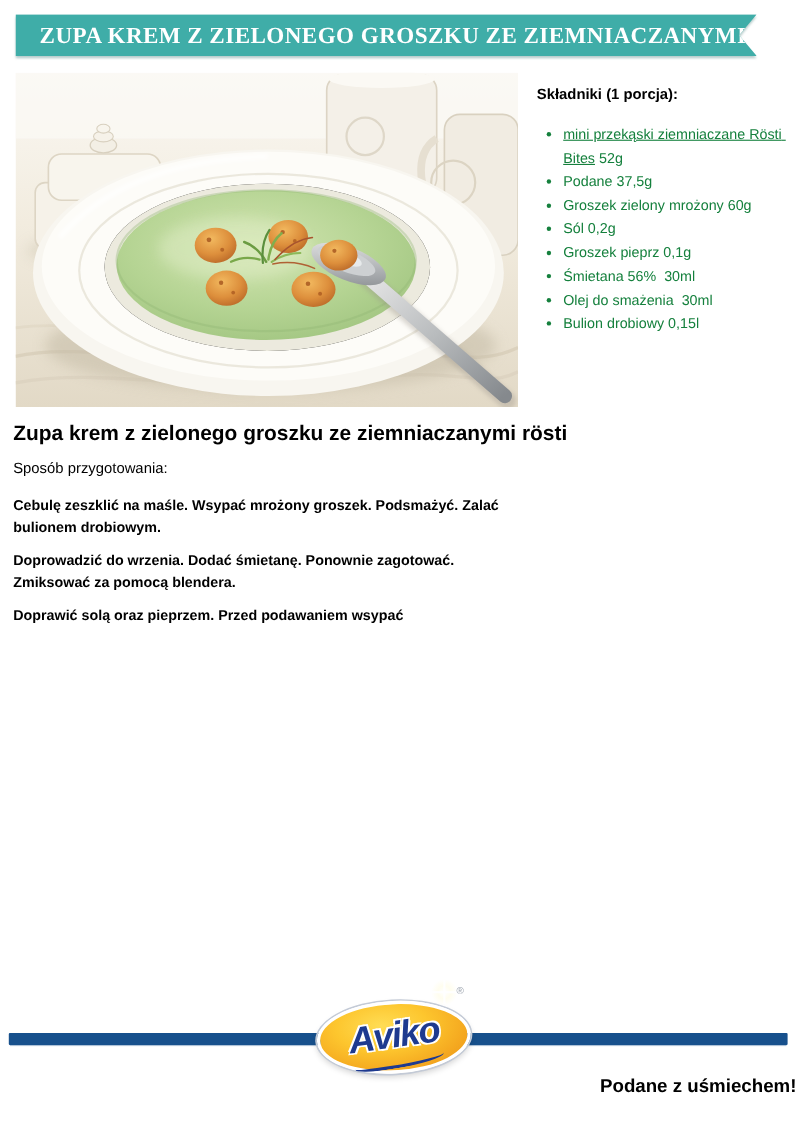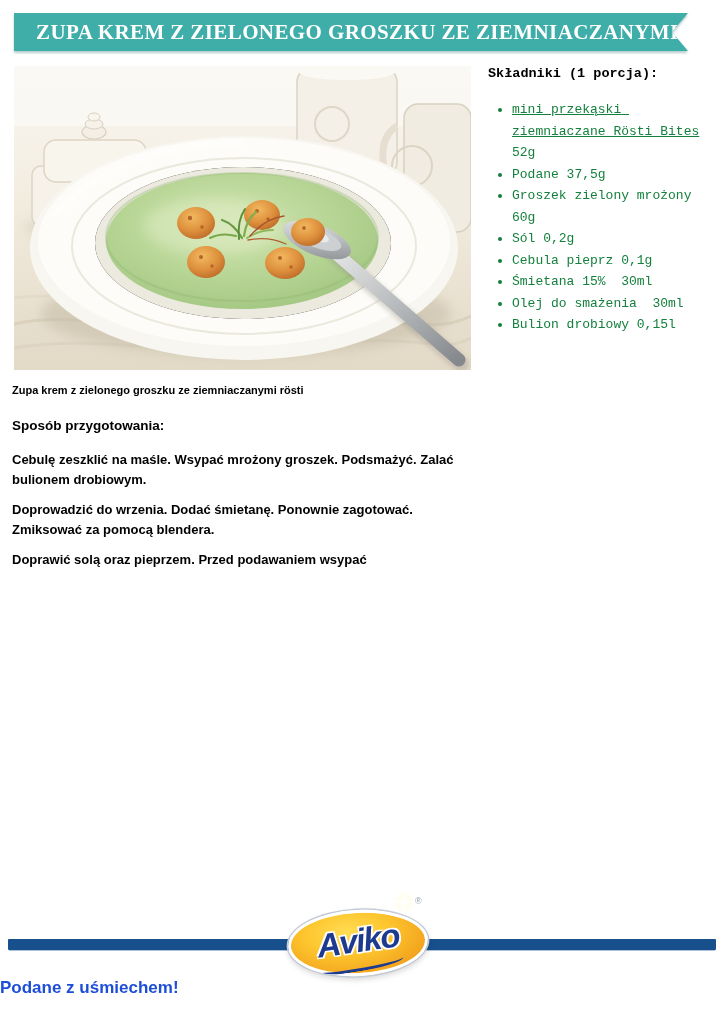--- a/index.html
+++ b/index.html
@@ -42,23 +42,22 @@
   .photo {
     position: absolute;
     left: 14px; top: 66px;
     width: 457px; height: 304px;
     overflow: hidden;
   }
 
   
   .ingredients {
     position: absolute;
-    left: 488px; top: 66px;
+    left: 488px; top: 78px;
     width: 228px;
-    font-family: Liberation Mono, monospace;
   }
   .ingredients-heading {
     font-size: 13.5px;
     font-weight: bold;
     color: #000;
   }
   .ingredients ul {
     margin: 18px 0 0 0;
     padding-left: 24px;
   }
@@ -67,29 +66,29 @@
     line-height: 21.5px;
     color: #15803d;
   }
   .ing-text, .ing-link { white-space: pre-wrap; }
   .ing-link { text-decoration: underline; }
 
   
   .recipe-title {
     position: absolute;
     left: 12px; top: 384px;
-    font-size: 11px;
+    font-size: 19px;
     font-weight: bold;
     color: #000;
   }
   .method-heading {
     position: absolute;
     left: 12px; top: 418px;
     font-size: 13.5px;
-    font-weight: bold;
+    font-weight: normal;
     color: #000;
   }
   .para {
     position: absolute;
     left: 12px;
     width: 452px;
     font-size: 13px;
     line-height: 20px;
     color: #000;
     font-weight: bold;
@@ -160,24 +159,24 @@
   .registered {
     position: absolute;
     left: 129px; top: 4px;
     font-size: 9px;
     color: #9aa2ad;
   }
   .tagline {
     position: absolute;
     left: 0; top: 978px;
     width: 724px;
-    text-align: left;
+    text-align: right;
     font-size: 17px;
     font-weight: bold;
-    color: #1d4ed8;
+    color: #000000;
     z-index: 2;
   }
 </style>
 </head>
 <body>
 
 <div class="page">
 
   <div class="banner-wrap">
     <div class="banner">
@@ -290,22 +289,22 @@
     </svg>
   </div>
 
   <div class="ingredients">
     <div class="ingredients-heading">Składniki (1 porcja):</div>
     <ul>
       <li><span class="ing-link">mini przekąski ziemniaczane Rösti Bites</span><span class="ing-text"> 52g</span></li>
       <li><span class="ing-text">Podane 37,5g</span></li>
       <li><span class="ing-text">Groszek zielony mrożony 60g</span></li>
       <li><span class="ing-text">Sól 0,2g</span></li>
-      <li><span class="ing-text">Cebula pieprz 0,1g</span></li>
-      <li><span class="ing-text">Śmietana 15%  30ml</span></li>
+      <li><span class="ing-text">Groszek pieprz 0,1g</span></li>
+      <li><span class="ing-text">Śmietana 56%  30ml</span></li>
       <li><span class="ing-text">Olej do smażenia  30ml</span></li>
       <li><span class="ing-text">Bulion drobiowy 0,15l</span></li>
     </ul>
   </div>
 
   <h2 class="recipe-title">Zupa krem z zielonego groszku ze ziemniaczanymi rösti</h2>
   <div class="method-heading">Sposób przygotowania:</div>
   <p class="para para-1">Cebulę zeszklić na maśle. Wsypać mrożony groszek. Podsmażyć. Zalać bulionem drobiowym.</p>
   <p class="para para-2">Doprowadzić do wrzenia. Dodać śmietanę. Ponownie zagotować. Zmiksować za pomocą blendera.</p>
   <p class="para para-3">Doprawić solą oraz pieprzem. Przed podawaniem wsypać</p>

